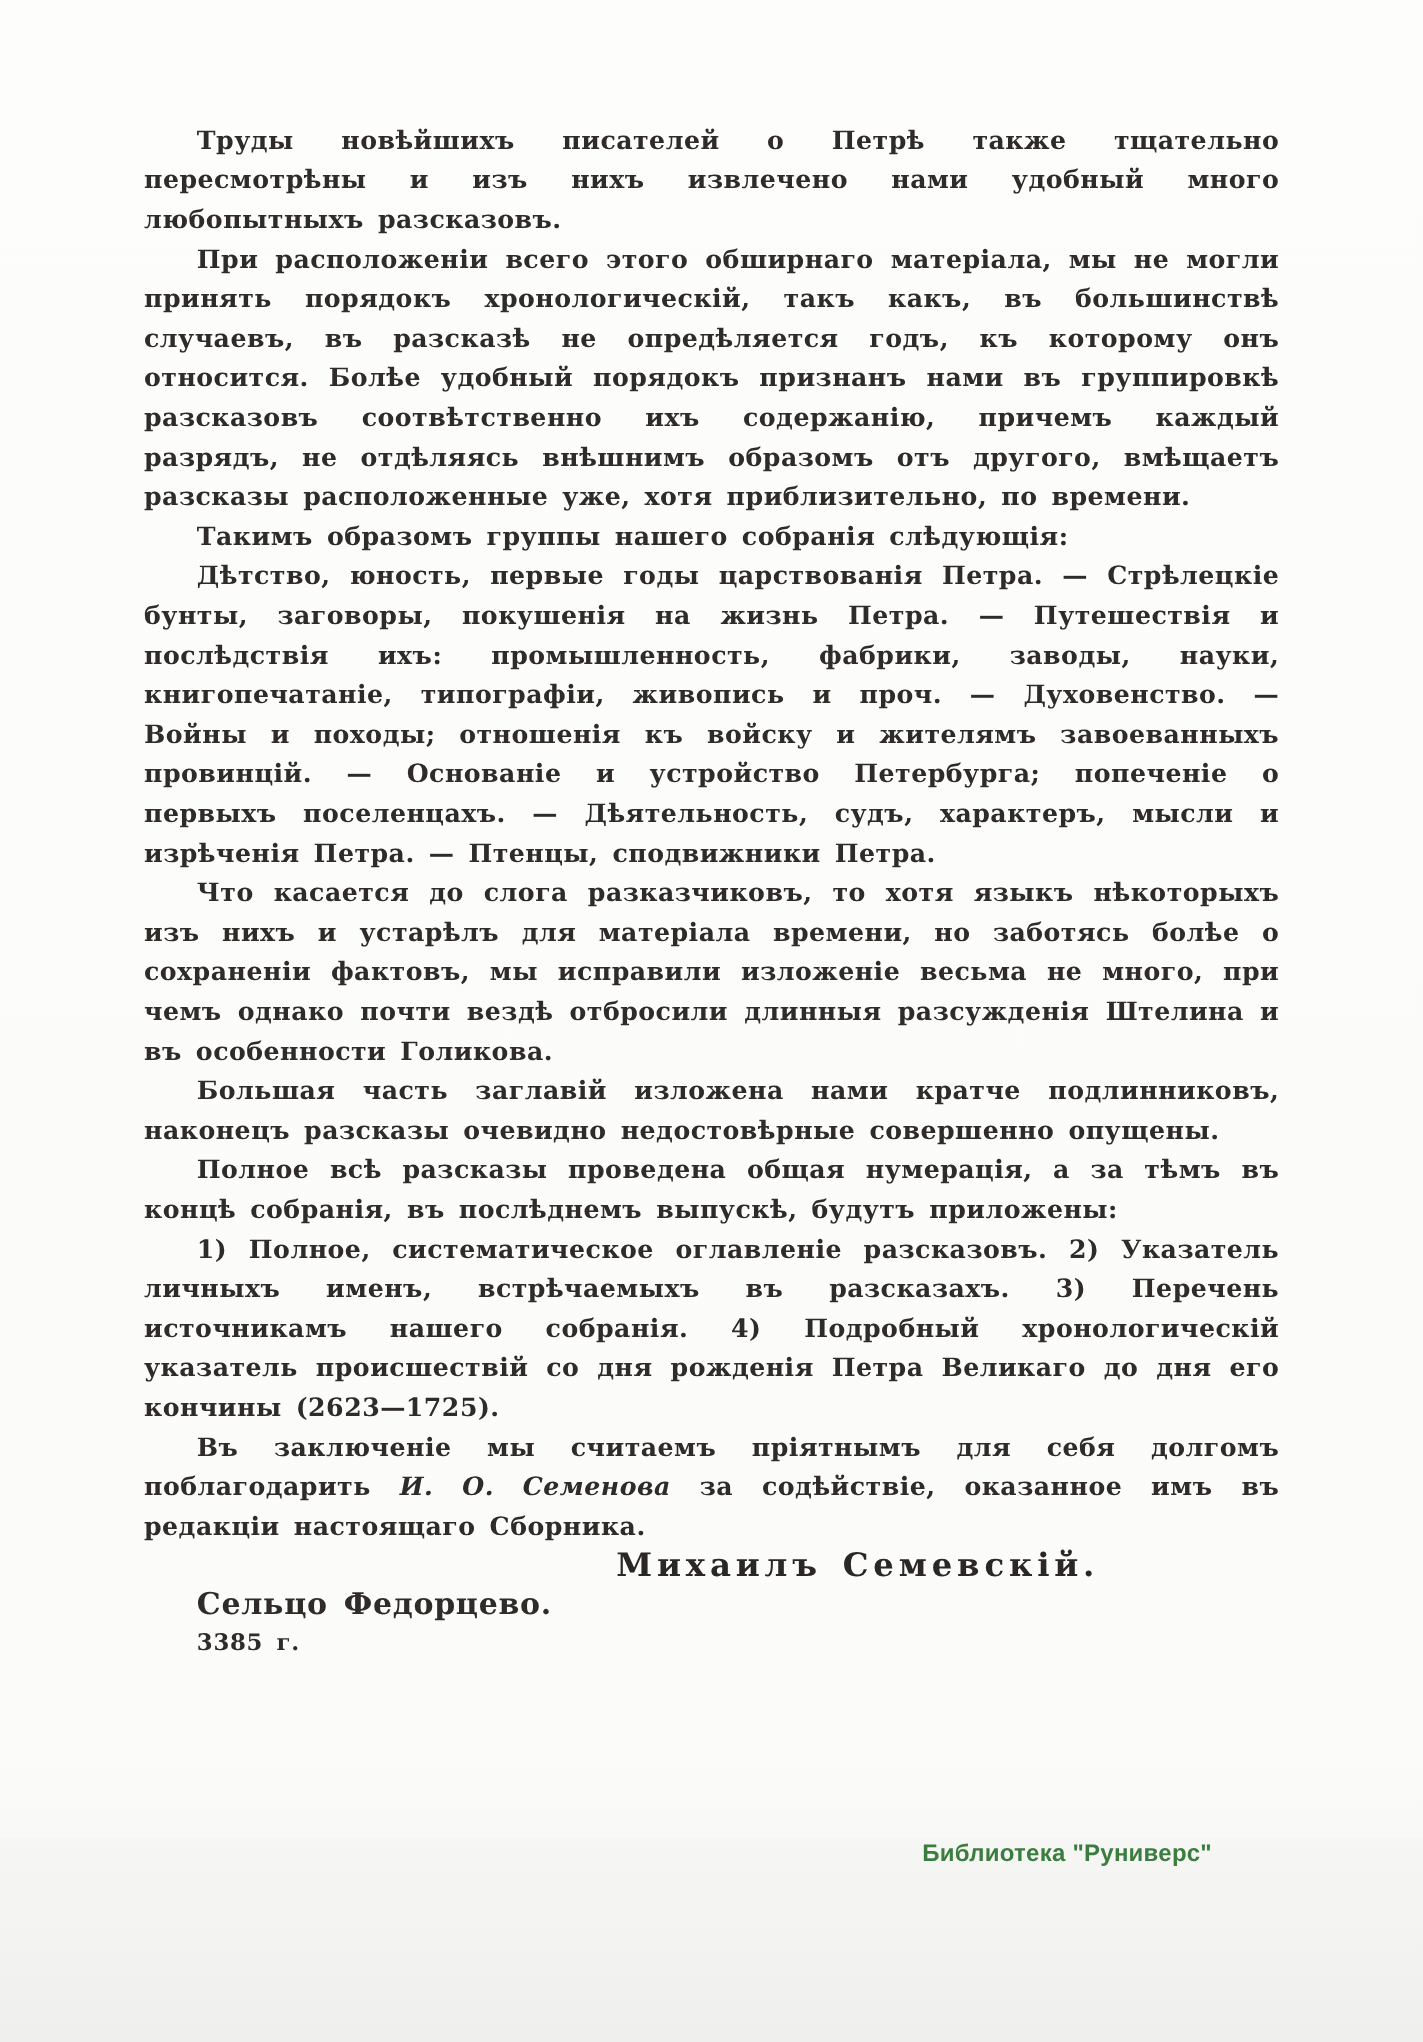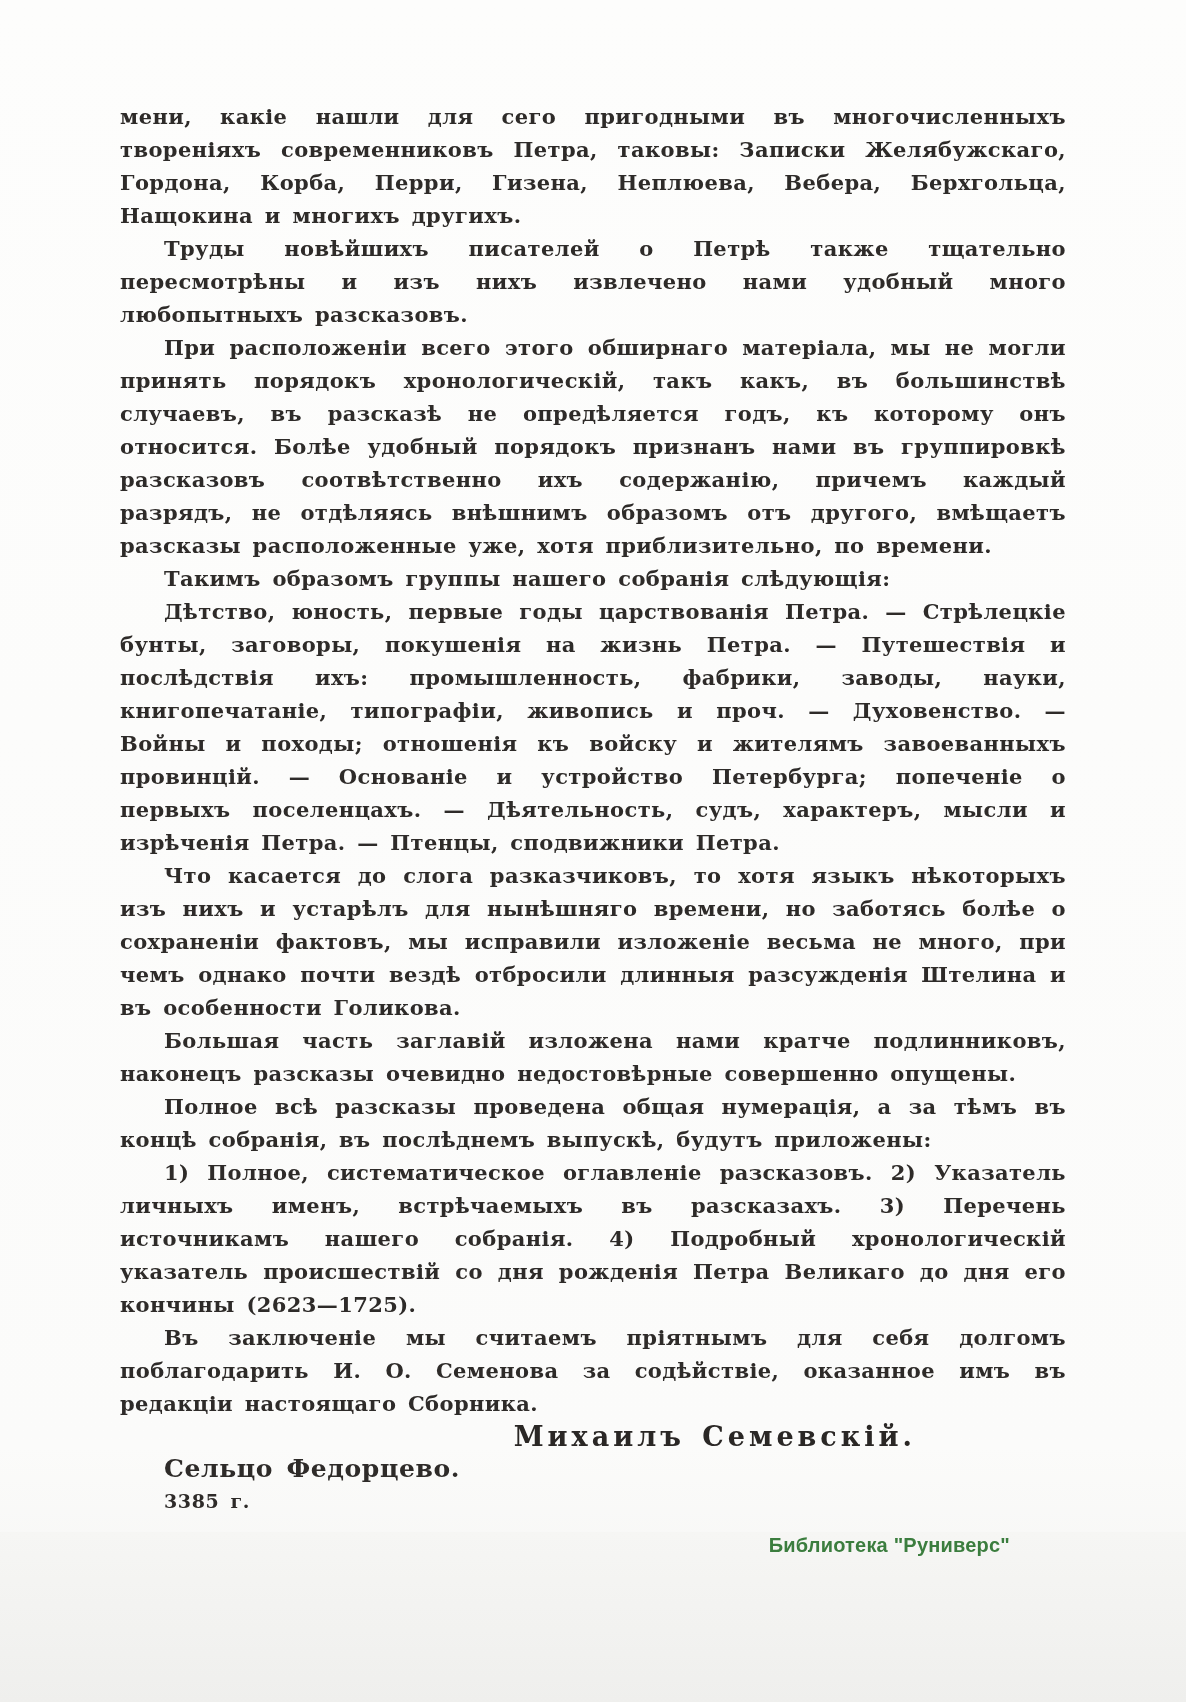--- a/index.html
+++ b/index.html
@@ -32,21 +32,21 @@
     font-weight: bold;
     text-align: justify;
     letter-spacing: 0.4px;
     word-spacing: 4px;
   }
   .text-block p {
     margin: 0;
     text-indent: 44px;
   }
   .text-block p.no-indent { text-indent: 0; }
-  .em { }
+  .em { font-style: italic; }
   .signature {
     margin-top: 10px;
     text-align: right;
     padding-right: 150px;
     font-size: 27px;
     letter-spacing: 4px;
     text-indent: 0;
     color: #2a2725;
   }
   .place {
@@ -75,26 +75,25 @@
     color: #3b7d3e;
   }
 </style>
 </head>
 <body>
 
 <div class="page">
   <div class="footer-band"></div>
 
   <div class="text-block">
-    <p class="no-indent">мени, какіе нашли для сего пригодными въ многочисленныхъ твореніяхъ современниковъ Петра, таковы: Записки Желябужскаго, Гордона, Корба, Перри, Гизена, Неплюева, Вебера, Берхгольца, Нащокина и многихъ другихъ.</p>
     <p>Труды новѣйшихъ писателей о Петрѣ также тщательно пересмотрѣны и изъ нихъ извлечено нами удобный много любопытныхъ разсказовъ.</p>
     <p>При расположеніи всего этого обширнаго матеріала, мы не могли принять порядокъ хронологическій, такъ какъ, въ большинствѣ случаевъ, въ разсказѣ не опредѣляется годъ, къ которому онъ относится. Болѣе удобный порядокъ признанъ нами въ группировкѣ разсказовъ соотвѣтственно ихъ содержанію, причемъ каждый разрядъ, не отдѣляясь внѣшнимъ образомъ отъ другого, вмѣщаетъ разсказы расположенные уже, хотя приблизительно, по времени.</p>
     <p>Такимъ образомъ группы нашего собранія слѣдующія:</p>
     <p>Дѣтство, юность, первые годы царствованія Петра. — Стрѣлецкіе бунты, заговоры, покушенія на жизнь Петра. — Путешествія и послѣдствія ихъ: промышленность, фабрики, заводы, науки, книгопечатаніе, типографіи, живопись и проч. — Духовенство. — Войны и походы; отношенія къ войску и жителямъ завоеванныхъ провинцій. — Основаніе и устройство Петербурга; попеченіе о первыхъ поселенцахъ. — Дѣятельность, судъ, характеръ, мысли и изрѣченія Петра. — Птенцы, сподвижники Петра.</p>
-    <p>Что касается до слога разказчиковъ, то хотя языкъ нѣкоторыхъ изъ нихъ и устарѣлъ для нынѣшняго времени, но заботясь болѣе о сохраненіи фактовъ, мы исправили изложеніе весьма не много, при чемъ однако почти вездѣ отбросили длинныя разсужденія Штелина и въ особенности Голикова.</p>
+    <p>Что касается до слога разказчиковъ, то хотя языкъ нѣкоторыхъ изъ нихъ и устарѣлъ для матеріала времени, но заботясь болѣе о сохраненіи фактовъ, мы исправили изложеніе весьма не много, при чемъ однако почти вездѣ отбросили длинныя разсужденія Штелина и въ особенности Голикова.</p>
     <p>Большая часть заглавій изложена нами кратче подлинниковъ, наконецъ разсказы очевидно недостовѣрные совершенно опущены.</p>
     <p>Полное всѣ разсказы проведена общая нумерація, а за тѣмъ въ концѣ собранія, въ послѣднемъ выпускѣ, будутъ приложены:</p>
     <p>1) Полное, систематическое оглавленіе разсказовъ. 2) Указатель личныхъ именъ, встрѣчаемыхъ въ разсказахъ. 3) Перечень источникамъ нашего собранія. 4) Подробный хронологическій указатель происшествій со дня рожденія Петра Великаго до дня его кончины (2623—1725).</p>
     <p><span>Въ заключеніе мы считаемъ пріятнымъ для себя долгомъ поблагодарить </span><span class="em">И. О. Семенова</span><span> за содѣйствіе, оказанное имъ въ редакціи настоящаго Сборника.</span></p>
 
     <p class="signature">Михаилъ Семевскій.</p>
     <p class="place">Сельцо Федорцево.</p>
     <p class="year">3385 г.</p>
   </div>
 

